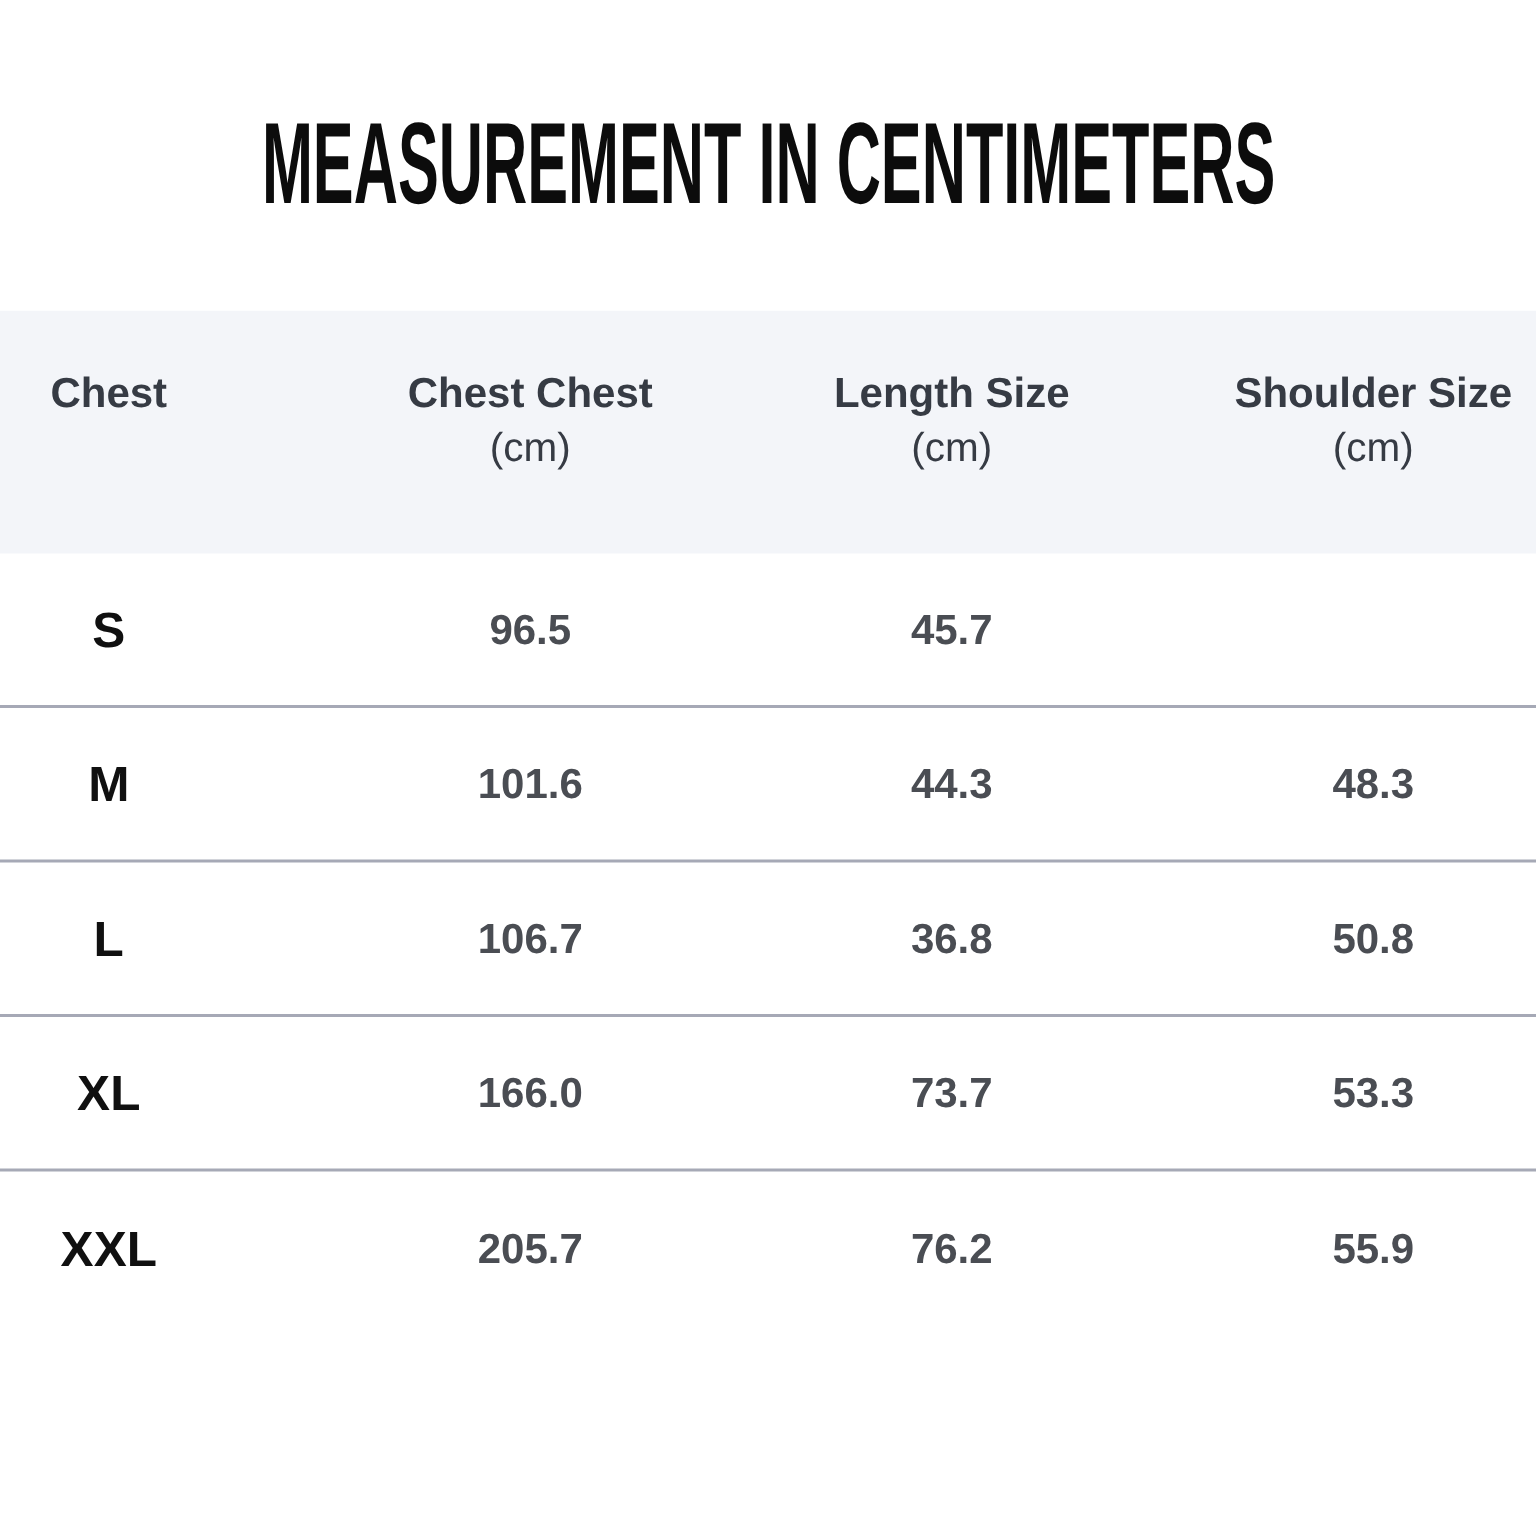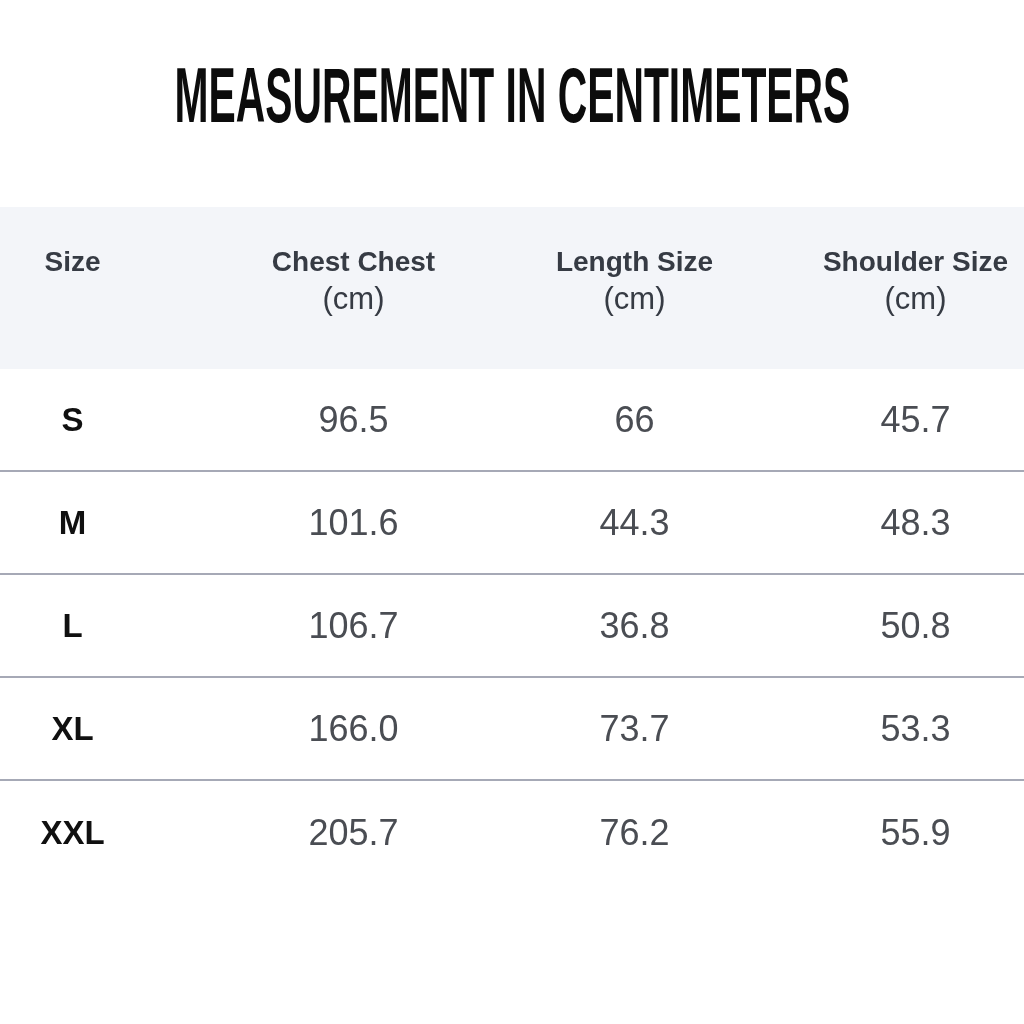--- a/index.html
+++ b/index.html
@@ -13,21 +13,21 @@
   }
   *{margin:0;padding:0;box-sizing:border-box;}
   html,body{width:1024px;height:1024px;overflow:hidden;}
   body{
     background:var(--background);
     font-family:"Liberation Sans","DejaVu Sans",sans-serif;
     position:relative;
   }
   
   .title-wrap{
-    margin-top:52px;
+    margin-top:66px;
     height:86px;
     display:flex;
     align-items:center;
     justify-content:center;
   }
   .page-title{
     font-size:77px;
     font-weight:700;
     line-height:1;
     letter-spacing:0px;
@@ -62,76 +62,75 @@
     align-items:center;
     justify-content:center;
     padding-bottom:16px;
     color:var(--header-text);
     font-weight:600;
     font-size:28px;
     line-height:37px;
     text-align:center;
   }
   .th .unit{
-    font-size:31px;
+    font-size:27px;
     font-weight:500;
     min-height:37px;
   }
   .trow{
     height:103px;
     border-bottom:2px solid var(--divider);
   }
   .trow.last{border-bottom:none;}
   .td{
     display:flex;
     align-items:center;
     justify-content:center;
-    font-size:36px;
+    font-size:28px;
     color:var(--row-text);
-    font-weight:400;
+    font-weight:700;
   }
   .td.size-cell{
     font-size:33px;
     font-weight:700;
     color:var(--size-text);
   }
 </style>
 </head>
 <body>
 
 <div class="title-wrap">
   <div class="page-title">MEASUREMENT IN CENTIMETERS</div>
 </div>
 
 <div class="table-area">
   <div class="size-table">
 
     <div class="tr thead">
       <div class="th">
-        <span>Size</span>
+        <span>Chest</span>
         <span class="unit"></span>
       </div>
       <div class="th">
         <span>Chest Chest</span>
         <span class="unit">(cm)</span>
       </div>
       <div class="th">
         <span>Length Size</span>
         <span class="unit">(cm)</span>
       </div>
       <div class="th">
         <span>Shoulder Size</span>
         <span class="unit">(cm)</span>
       </div>
     </div>
 
     <div class="tr trow">
       <div class="td size-cell">S</div>
       <div class="td">96.5</div>
-      <div class="td">66</div>
       <div class="td">45.7</div>
     </div>
 
     <div class="tr trow">
       <div class="td size-cell">M</div>
       <div class="td">101.6</div>
       <div class="td">44.3</div>
       <div class="td">48.3</div>
     </div>
 

